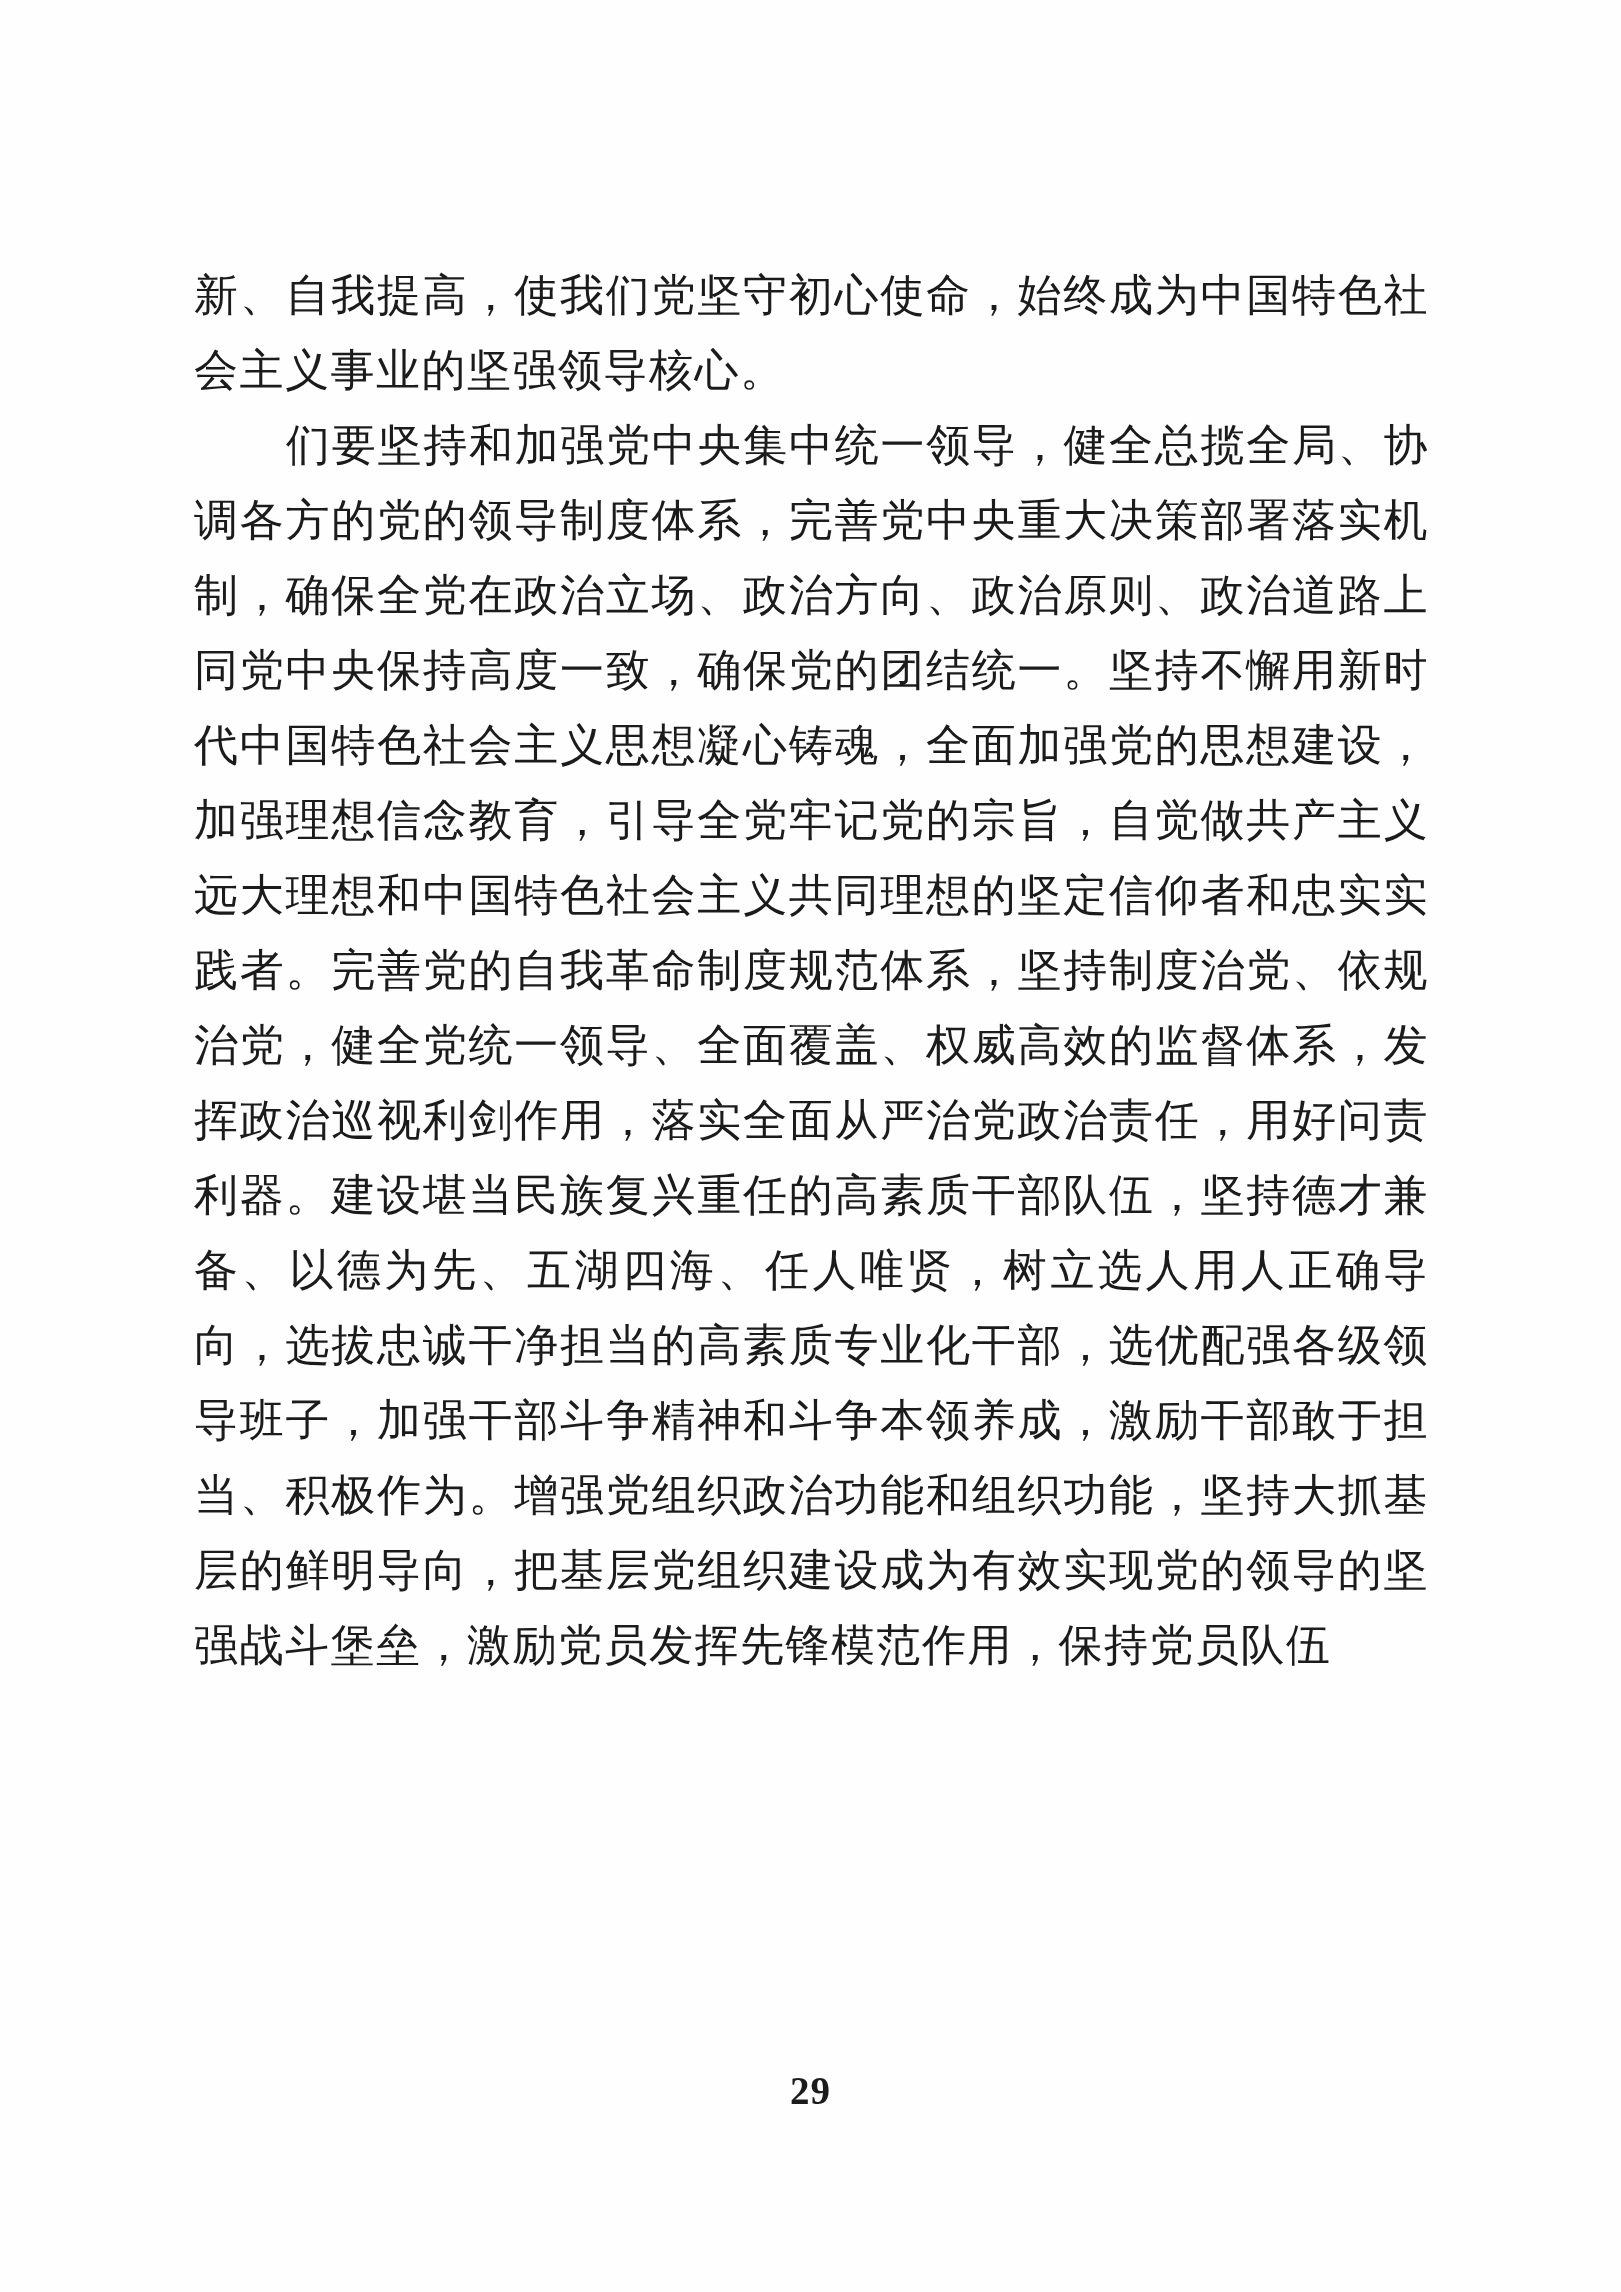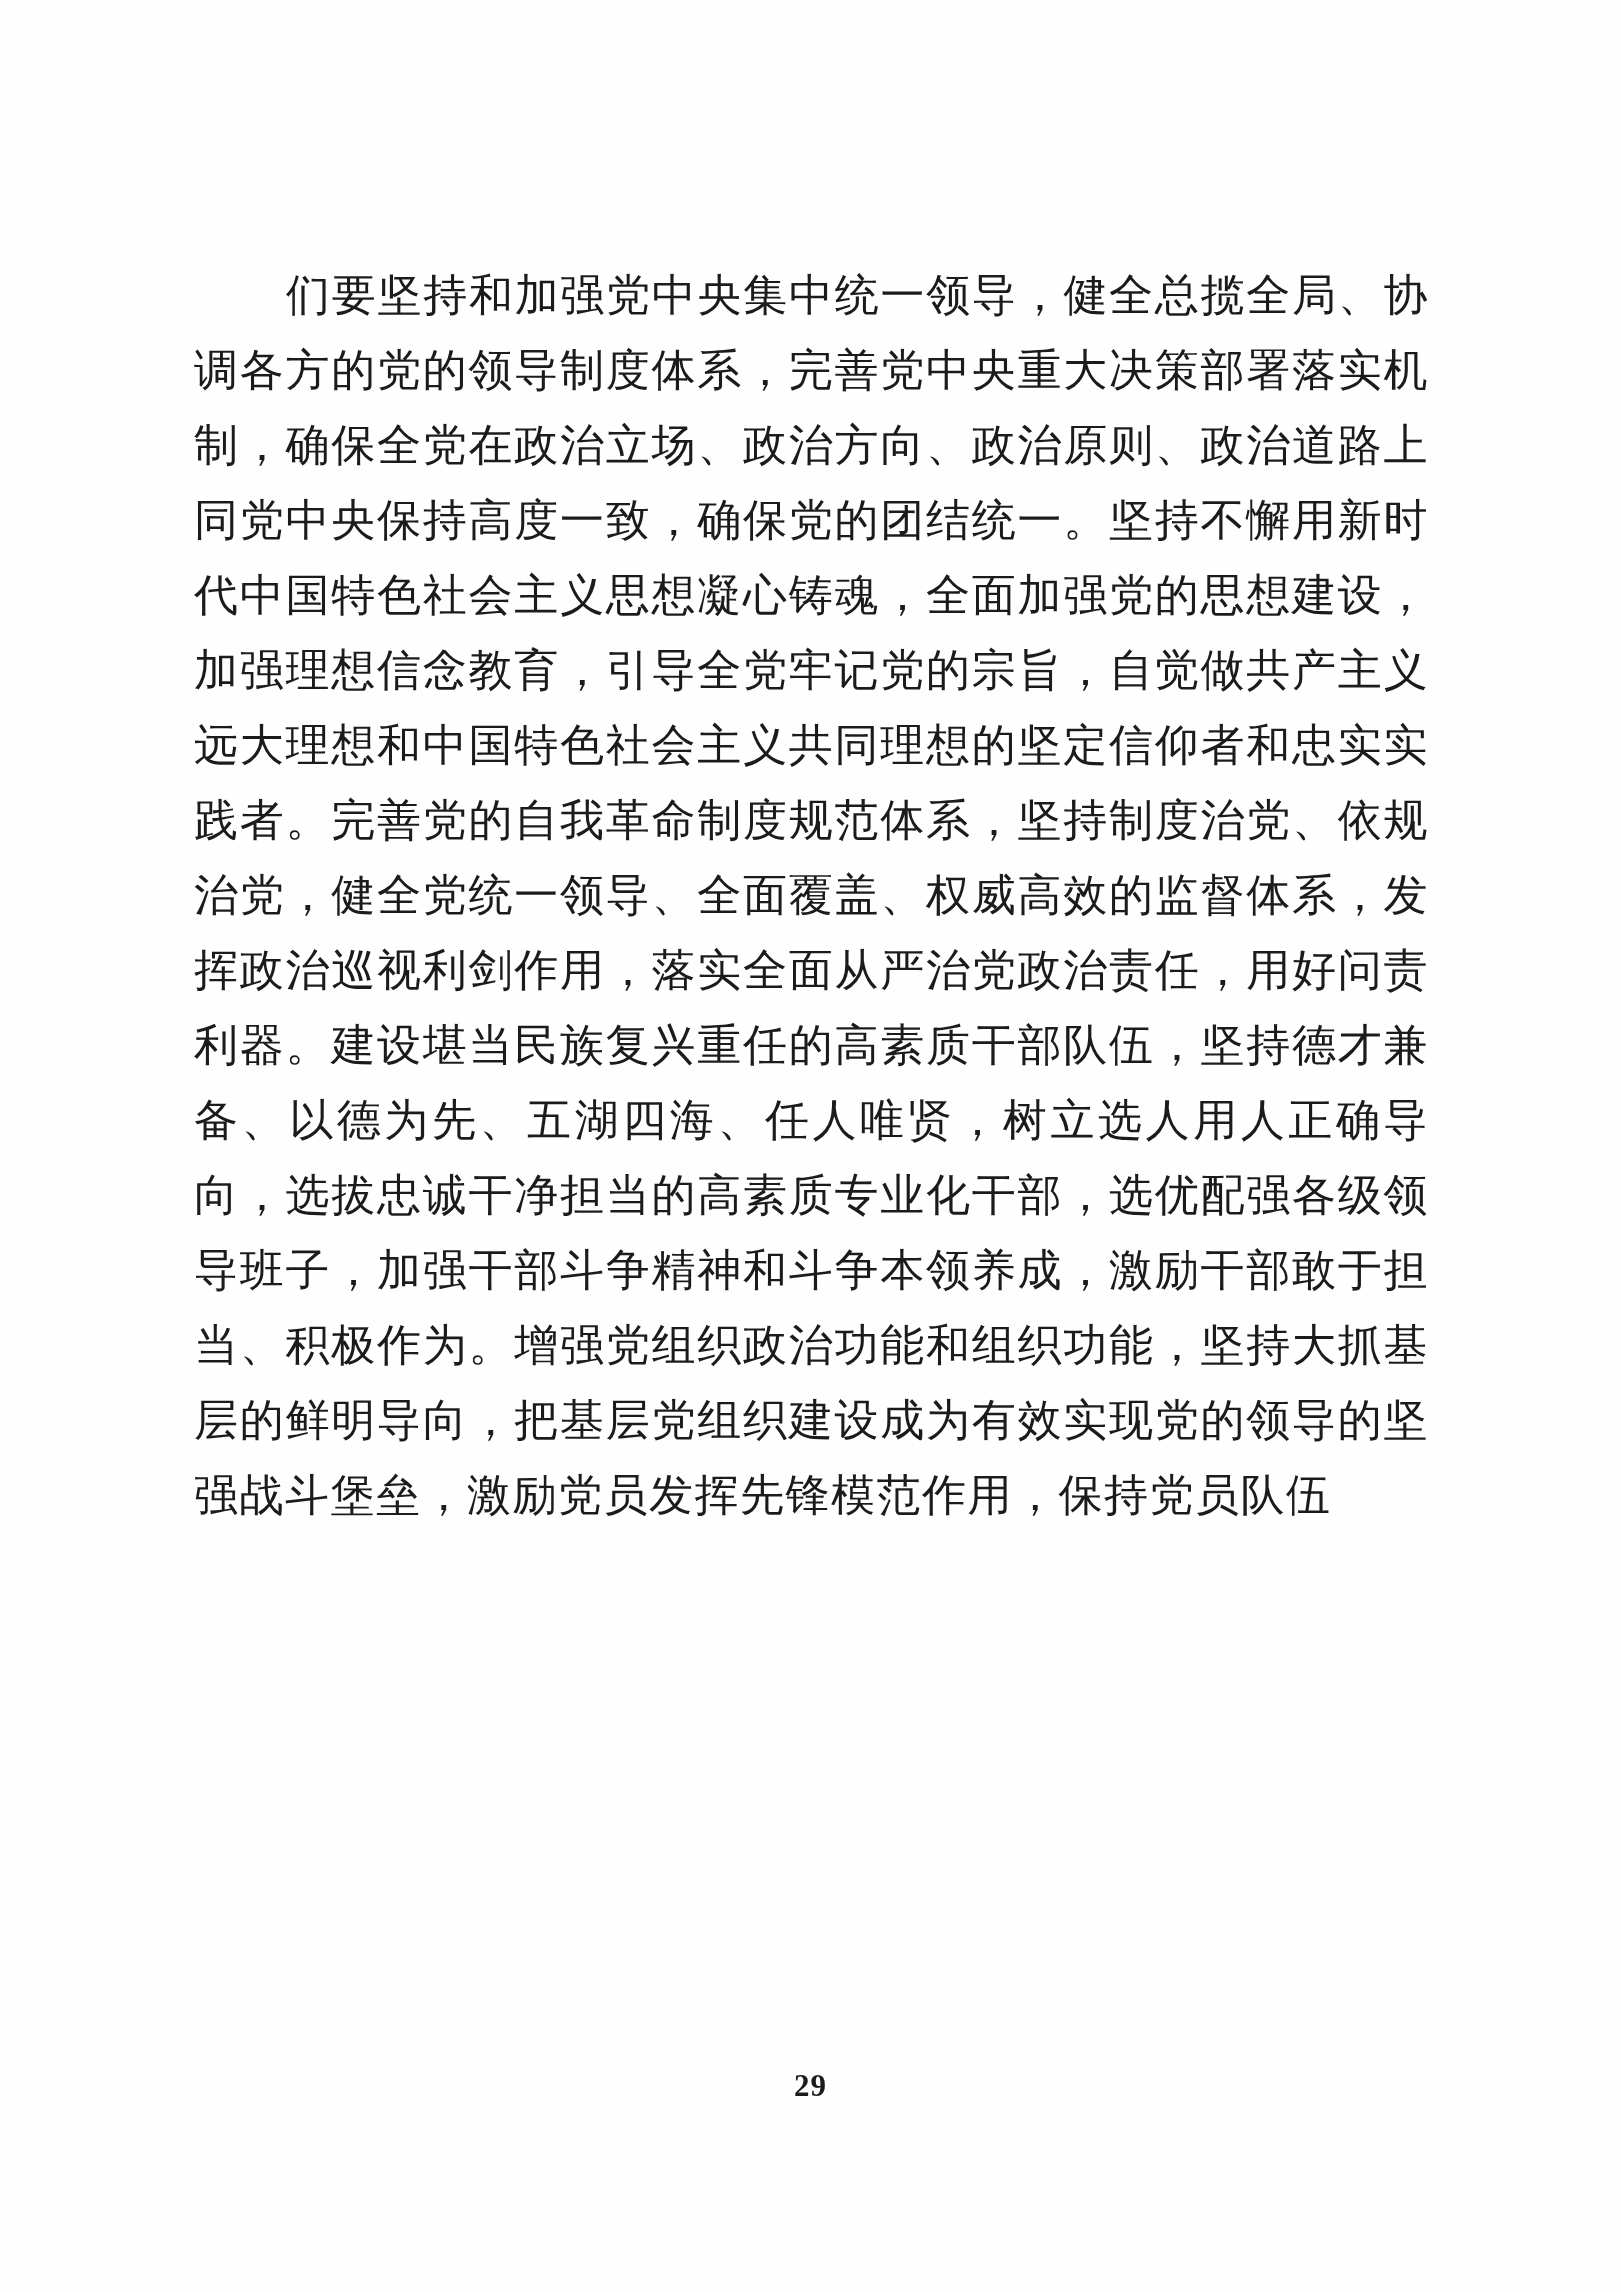--- a/index.html
+++ b/index.html
@@ -43,32 +43,33 @@
   }
   .para.indent {
     text-indent: 92px;
   }
   .page-number {
     position: absolute;
     left: 0;
     top: 2068px;
     width: 100%;
     text-align: center;
-    font-size: 31px;
+    font-size: 39px;
     font-family: "Liberation Serif", serif;
     font-weight: 700;
     color: #1b1b1b;
     letter-spacing: 1px;
   }
 </style>
 </head>
 <body>
 
 <div class="page">
 
   <div class="text-block">
+    <p class="para">新、自我提高，使我们党坚守初心使命，始终成为中国特色社会主义事业的坚强领导核心。</p>
     <p class="para indent">们要坚持和加强党中央集中统一领导，健全总揽全局、协调各方的党的领导制度体系，完善党中央重大决策部署落实机制，确保全党在政治立场、政治方向、政治原则、政治道路上同党中央保持高度一致，确保党的团结统一。坚持不懈用新时代中国特色社会主义思想凝心铸魂，全面加强党的思想建设，加强理想信念教育，引导全党牢记党的宗旨，自觉做共产主义远大理想和中国特色社会主义共同理想的坚定信仰者和忠实实践者。完善党的自我革命制度规范体系，坚持制度治党、依规治党，健全党统一领导、全面覆盖、权威高效的监督体系，发挥政治巡视利剑作用，落实全面从严治党政治责任，用好问责利器。建设堪当民族复兴重任的高素质干部队伍，坚持德才兼备、以德为先、五湖四海、任人唯贤，树立选人用人正确导向，选拔忠诚干净担当的高素质专业化干部，选优配强各级领导班子，加强干部斗争精神和斗争本领养成，激励干部敢于担当、积极作为。增强党组织政治功能和组织功能，坚持大抓基层的鲜明导向，把基层党组织建设成为有效实现党的领导的坚强战斗堡垒，激励党员发挥先锋模范作用，保持党员队伍</p>
   </div>
 
   <div class="page-number">29</div>
 
 </div>
 
 
 </body></html>

